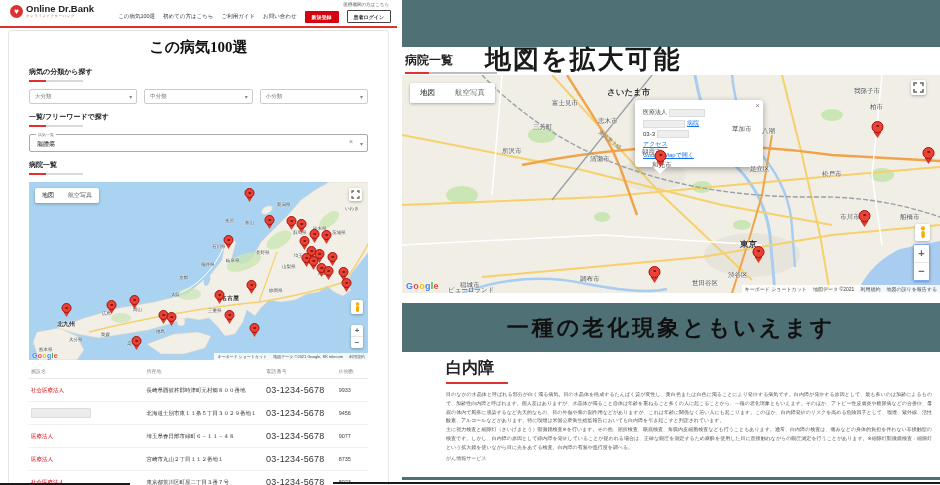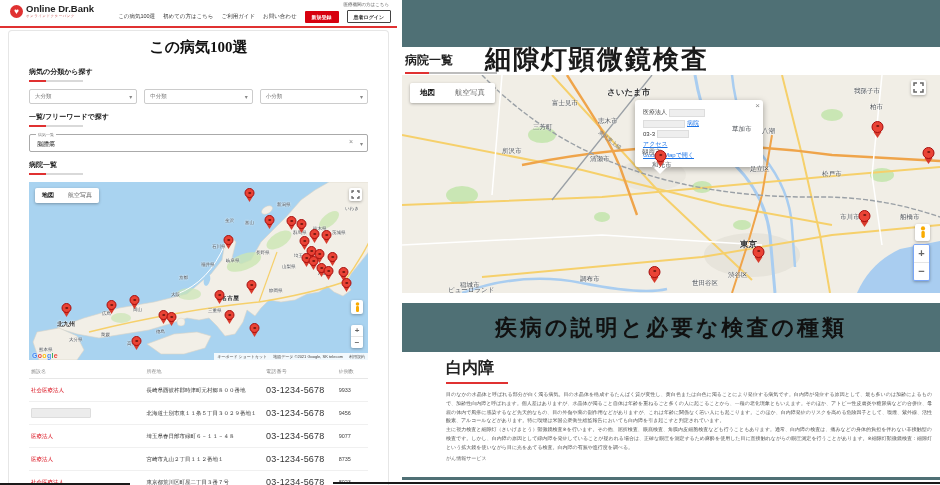--- a/index.html
+++ b/index.html
@@ -30,21 +30,21 @@
   #freeword{height:16px;border:1px solid #aaa;border-radius:2px;position:relative;background:#fff;margin-top:2px;}
   .flabel{position:absolute;left:6px;top:-3px;background:#fff;padding:0 2px;font-size:4px;color:#777;}
   .fvalue{position:absolute;left:7px;top:4.5px;font-size:6px;color:#222;}
   .fclear{position:absolute;right:14px;top:3px;font-size:7px;color:#888;}
   #freeword .caret{top:4.5px;}
 
   
   .gmap{position:relative;background:#aad4f1;overflow:hidden;}
   .map-btns{position:absolute;display:flex;box-shadow:0 1px 3px rgba(0,0,0,.3);border-radius:2px;overflow:hidden;}
   .map-btn{background:#fff;color:#666;text-align:center;}
-  .map-btn.on{font-weight:bold;color:#111;}
+  .map-btn.on{font-weight:normal;color:#111;}
   .mlabel{position:absolute;font-size:4.5px;color:#4a4f55;white-space:nowrap;text-shadow:0 0 2px #fff,0 0 2px #fff;}
   .mbold{font-weight:bold;font-size:6px;color:#333;}
   .gpin{position:absolute;transform:translate(-50%,-100%);width:9px;}
   .phead{display:block;width:8px;height:8px;margin:0 auto;background:#ea4335;border:1px solid #a50e0e;border-radius:50%;position:relative;}
   .phead::after{content:"";position:absolute;left:50%;top:2.5px;transform:translateX(-50%);width:2.5px;height:2.5px;border-radius:50%;background:#7e1d14;}
   .ptail{display:block;width:0;height:0;margin:-1px auto 0;border:3px solid transparent;border-top:5px solid #d73a2c;}
   .fsbtn{position:absolute;width:15px;height:15px;background:#fff;border-radius:2px;box-shadow:0 1px 3px rgba(0,0,0,.3);display:flex;align-items:center;justify-content:center;}
   .zoomctl{position:absolute;display:flex;flex-direction:column;box-shadow:0 1px 3px rgba(0,0,0,.3);border-radius:2px;overflow:hidden;}
   .zbtn{background:#fff;color:#666;text-align:center;font-weight:bold;}
   .pegman{position:absolute;background:#fff;border-radius:2px;box-shadow:0 1px 3px rgba(0,0,0,.3);display:flex;align-items:center;justify-content:center;}
@@ -351,21 +351,21 @@
       </div>
     </div>
   </div>
 </div>
 
 <div id="band1" class="teal"></div>
 
 <div id="rheadrow">
   <span id="rtitle">病院一覧</span>
   <div id="rtitle-line"></div>
-  <span id="annot1">細隙灯顕微鏡検査</span>
+  <span id="annot1">地図を拡大可能</span>
 </div>
 
 <div id="rmap" class="gmap">
   <svg width="538" height="218" viewBox="0 0 538 218">
     <rect width="538" height="218" fill="#f1eee6"></rect>
     <ellipse cx="350" cy="180" rx="48" ry="22" fill="#e7e4db"></ellipse>
     <ellipse cx="250" cy="100" rx="34" ry="16" fill="#e7e4db" opacity="0.7"></ellipse>
     <ellipse cx="140" cy="60" rx="14" ry="8" fill="#c9e6b4"></ellipse>
     <ellipse cx="60" cy="120" rx="16" ry="9" fill="#c9e6b4"></ellipse>
     <ellipse cx="340" cy="150" rx="9" ry="5" fill="#c9e6b4"></ellipse>
@@ -427,20 +427,29 @@
         <span class="redact-sm" style="width:30px"></span>
       </div>
     <div class="row">
         <span class="link">アクセス</span>
       </div>
     <div class="row">
         <span class="link">Google Mapで開く</span>
       </div>
   </div>
 
+  <div class="attrbar">
+    <span class="glogo"><span style="color: rgb(66, 133, 244);">G</span><span style="color: rgb(234, 67, 53);">o</span><span style="color: rgb(251, 188, 5);">o</span><span style="color: rgb(66, 133, 244);">g</span><span style="color: rgb(52, 168, 83);">l</span><span style="color: rgb(234, 67, 53);">e</span></span>
+    <span class="attr-items">
+      <span>キーボード ショートカット</span>
+      <span>地図データ ©2021</span>
+      <span>利用規約</span>
+      <span>地図の誤りを報告する</span>
+    </span>
+  </div>
 <span class="mlabel mbold" style="left: 205px; top: 12px;">さいたま市</span><span class="mlabel" style="left: 150px; top: 24px;">富士見市</span><span class="mlabel" style="left: 196px; top: 42px;">志木市</span><span class="mlabel" style="left: 131px; top: 48px;">三芳町</span><span class="mlabel" style="left: 100px; top: 72px;">所沢市</span><span class="mlabel" style="left: 188px; top: 80px;">清瀬市</span><span class="mlabel" style="left: 240px; top: 73px;">朝霞市</span><span class="mlabel" style="left: 250px; top: 86px;">和光市</span><span class="mlabel" style="left: 330px; top: 50px;">草加市</span><span class="mlabel" style="left: 360px; top: 52px;">八潮</span><span class="mlabel" style="left: 348px; top: 90px;">足立区</span><span class="mlabel" style="left: 452px; top: 12px;">我孫子市</span><span class="mlabel" style="left: 468px; top: 28px;">柏市</span><span class="mlabel" style="left: 420px; top: 95px;">松戸市</span><span class="mlabel" style="left: 438px; top: 138px;">市川市</span><span class="mlabel" style="left: 498px; top: 138px;">船橋市</span><span class="mlabel mbold" style="left: 338px; top: 164px;">東京</span><span class="mlabel" style="left: 326px; top: 196px;">渋谷区</span><span class="mlabel" style="left: 290px; top: 204px;">世田谷区</span><span class="mlabel" style="left: 178px; top: 200px;">調布市</span><span class="mlabel" style="left: 58px; top: 206px;">稲城市</span><span class="mlabel" style="left: 46px; top: 211px;">ピューロランド</span><div class="gpin" style="left: 258px; top: 96px;">
       <span class="phead"></span>
       <span class="ptail"></span>
     </div><div class="gpin" style="left: 475px; top: 67px;">
       <span class="phead"></span>
       <span class="ptail"></span>
     </div><div class="gpin" style="left: 526px; top: 93px;">
       <span class="phead"></span>
       <span class="ptail"></span>
     </div><div class="gpin" style="left: 462px; top: 156px;">
@@ -448,21 +457,21 @@
       <span class="ptail"></span>
     </div><div class="gpin" style="left: 356px; top: 192px;">
       <span class="phead"></span>
       <span class="ptail"></span>
     </div><div class="gpin" style="left: 252px; top: 212px;">
       <span class="phead"></span>
       <span class="ptail"></span>
     </div></div>
 
 <div id="band2" class="teal">
-  <span class="t">疾病の説明と必要な検査の種類</span>
+  <span class="t">一種の老化現象ともいえます</span>
 </div>
 
 <div id="disease">
   <div id="dname">白内障</div>
   <div id="dline"></div>
   <div class="dtext">目のなかの水晶体と呼ばれる部分が白く濁る病気。目の水晶体を構成するたんぱく質が変性し、黄白色または白色に濁ることにより発症する病気です。白内障が発症する原因として、最も多いのは加齢によるもので、加齢性白内障と呼ばれます。個人差はありますが、水晶体が濁ること自体は年齢を重ねるごと多くの人に起こることから、一種の老化現象ともいえます。そのほか、アトピー性皮膚炎や糖尿病などの合併症、母親の体内で風疹に感染するなど先天的なもの、目の外傷や薬の副作用などがありますが、これは年齢に関係なく若い人にも起こります。このほか、白内障発症のリスクを高める危険因子として、喫煙、紫外線、活性酸素、アルコールなどがあります。特に喫煙は米国公衆衛生総監報告においても白内障を引き起こすと判定されています。</div>
   <div class="dtext">主に視力検査と細隙灯（さいげきとう）顕微鏡検査※を行います。その他、屈折検査、眼底検査、角膜内皮細胞検査なども行うこともあります。通常、白内障の検査は、痛みなどの身体的負担を伴わない非接触型の検査です。しかし、白内障の原因として緑内障を発症していることが疑われる場合は、正確な眼圧を測定するため麻酔を使用した目に直接触れながらの眼圧測定を行うことがあります。※細隙灯顕微鏡検査：細隙灯という拡大鏡を使いながら目に光をあてる検査。白内障の有無や進行度を調べる。</div>
   <div id="dsource">がん情報サービス</div>
 </div>
 

